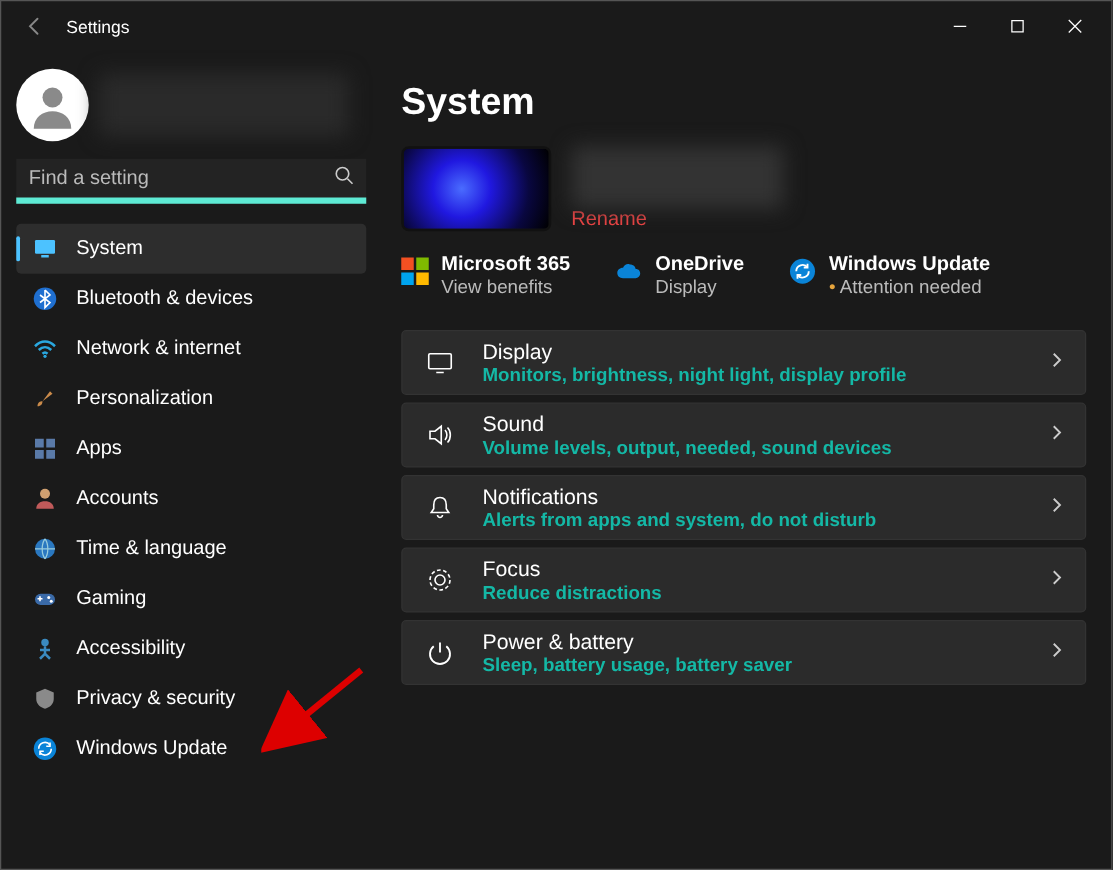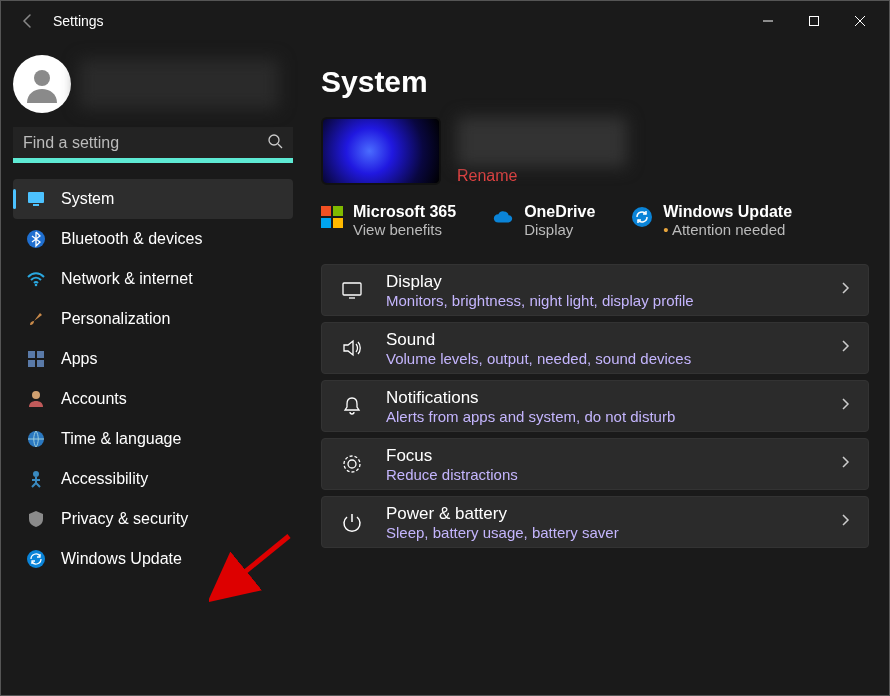--- a/index.html
+++ b/index.html
@@ -138,21 +138,21 @@
     padding: 0 16px;
     cursor:pointer;
   }
   .card .cicon {
     width:28px; height:28px;
     display:flex; align-items:center; justify-content:center;
     margin-right: 20px;
     color:#fff;
   }
   .card .ctext .ct-title { font-size:17px; }
-  .card .ctext .ct-sub { font-size:15px; color:#c4b5fd;}
+  .card .ctext .ct-sub { font-size:15px; color:#14b8a6;font-weight:bold;}
   .card .chev { margin-left:auto; color:#ccc;}
   
   .ms-grid {
     width:22px; height:22px;
     display:grid; grid-template:1fr 1fr/1fr 1fr; gap:2px;
   }
   .ms-grid span:nth-child(1){background:#f25022;}
   .ms-grid span:nth-child(2){background:#7fba00;}
   .ms-grid span:nth-child(3){background:#00a4ef;}
   .ms-grid span:nth-child(4){background:#ffb900;}
@@ -273,20 +273,31 @@
             <svg width="20" height="20" viewBox="0 0 20 20">
               <circle cx="10" cy="10" r="8" fill="#2a78c0"></circle>
               <path d="M2 10h16M10 2c3 4 3 12 0 16M10 2c-3 4-3 12 0 16" stroke="#9cd" fill="none" stroke-width="1"></path>
             </svg>
           </span>
           <span>Time &amp; language</span>
         </li>
         <li>
           <span class="nicon">
             <svg width="20" height="20" viewBox="0 0 20 20">
+              <rect x="2" y="6" width="16" height="9" rx="4.5" fill="#3a6aa8"></rect>
+              <circle cx="13" cy="9" r="1.2" fill="#fff"></circle>
+              <circle cx="15" cy="12" r="1.2" fill="#fff"></circle>
+              <path d="M6 8v4M4 10h4" stroke="#fff" stroke-width="1.3"></path>
+            </svg>
+          </span>
+          <span>Gaming</span>
+        </li>
+        <li>
+          <span class="nicon">
+            <svg width="20" height="20" viewBox="0 0 20 20">
               <circle cx="10" cy="5" r="3" fill="#3a8ac0"></circle>
               <path d="M10 8v6m-4 4 4-4 4 4M6 11h8" stroke="#3a8ac0" stroke-width="2" fill="none"></path>
             </svg>
           </span>
           <span>Accessibility</span>
         </li>
         <li>
           <span class="nicon">
             <svg width="20" height="20" viewBox="0 0 20 20">
               <path d="M10 2l7 3v5c0 5-4 7-7 8-3-1-7-3-7-8V5l7-3z" fill="#8a8a8a"></path>

